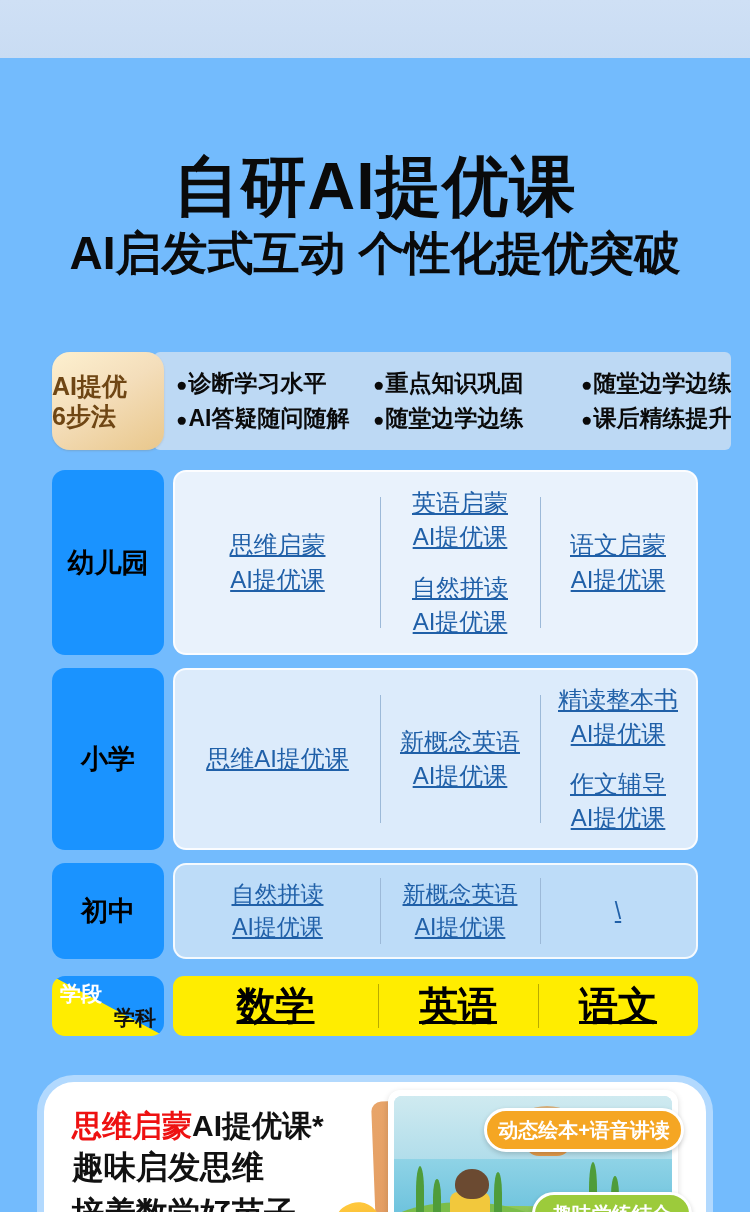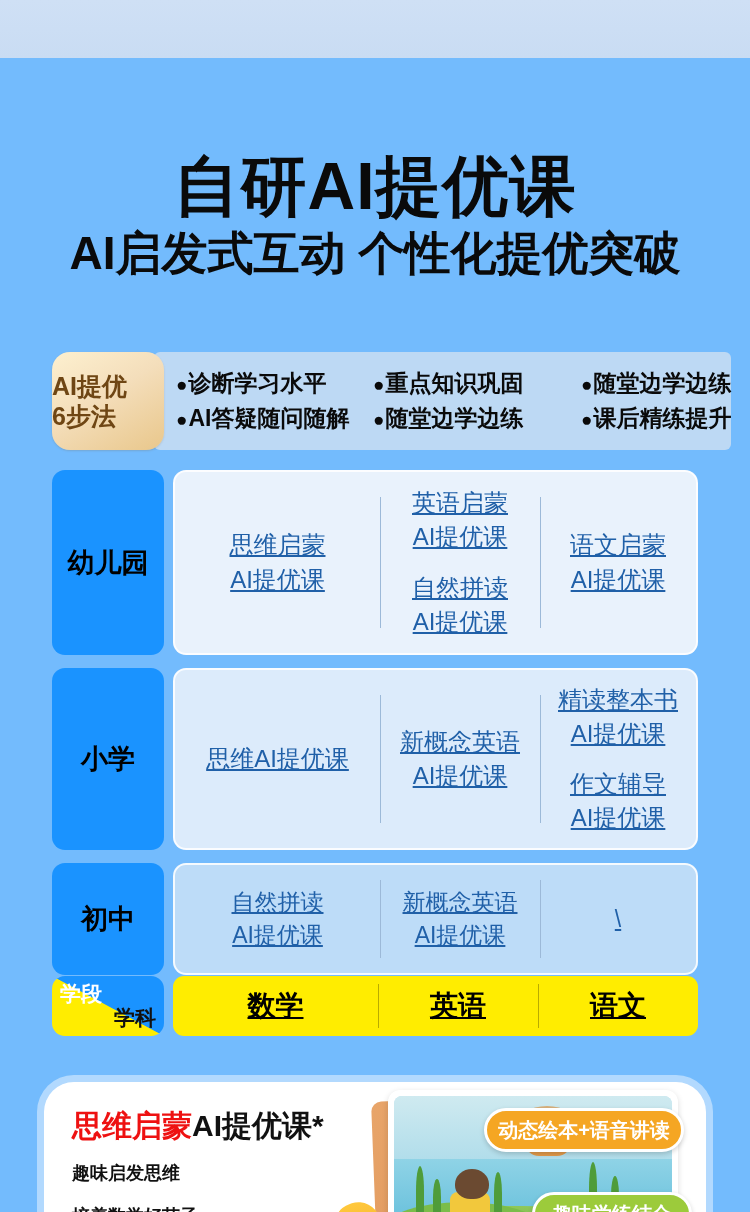--- a/index.html
+++ b/index.html
@@ -96,21 +96,21 @@
   #row-kg .c1 { width: 205px; }
   #row-kg .c2 { width: 160px; }
   #row-kg .c3 { flex: 1; }
 
   #row-primary { top: 668px; height: 182px; }
   #row-primary .row-panel { background: #dcebfb; }
   #row-primary .c1 { width: 205px; }
   #row-primary .c2 { width: 160px; }
   #row-primary .c3 { flex: 1; }
 
-  #row-junior { top: 863px; height: 112px; }
+  #row-junior { top: 863px; height: 96px; }
   #row-junior .row-panel { background: #bddcf8; }
   #row-junior .c1 { width: 205px; }
   #row-junior .c2 { width: 160px; }
   #row-junior .c3 { flex: 1; }
   #row-junior .cell { font-size: 23px; }
 
   
   #row-subject { top: 976px; height: 60px; }
   #row-subject .corner {
     width: 112px; flex: none; position: relative;
@@ -123,21 +123,21 @@
     font-size: 21px; font-weight: 700; color: #fff; white-space: nowrap;
   }
   #row-subject .corner .t-low {
     position: absolute; right: 8px; bottom: 4px;
     font-size: 21px; font-weight: 700; color: #111; white-space: nowrap;
   }
   #row-subject .row-panel {
     background: #ffed00; border: none; border-radius: 11px;
   }
   #row-subject .cell {
-    color: #000; font-size: 28px; font-weight: 700;
+    color: #000; font-size: 39px; font-weight: 700;
   }
   #row-subject .cell + .cell::before { background: #b9ab00; }
   #row-subject .c1 { width: 205px; }
   #row-subject .c2 { width: 160px; }
   #row-subject .c3 { flex: 1; }
 
   
   .promo-card {
     position: absolute; left: 44px; top: 1082px;
     width: 662px; height: 180px;
@@ -147,22 +147,22 @@
   }
   .promo-text {
     position: absolute; left: 28px; top: 26px; width: 300px;
   }
   .promo-title {
     font-size: 30px; font-weight: 700; line-height: 1.2;
     color: #111; white-space: nowrap;
   }
   .promo-title .hl { color: #ee1111; }
   .promo-line {
-    font-size: 18px; font-weight: 700; color: #111;
-    line-height: 1.42; margin-top: 17px; white-space: nowrap;
+    font-size: 32px; font-weight: 700; color: #111;
+    line-height: 1.42; margin-top: 1px; white-space: nowrap;
   }
 
   
   .illus {
     position: absolute; left: 300px; top: 0; width: 362px; height: 180px;
   }
   .book-back {
     position: absolute; left: 30px; top: 14px; width: 300px; height: 160px;
     background: linear-gradient(135deg, #e8a56a, #d98b4d);
     border-radius: 10px; transform: rotate(-2.2deg);

